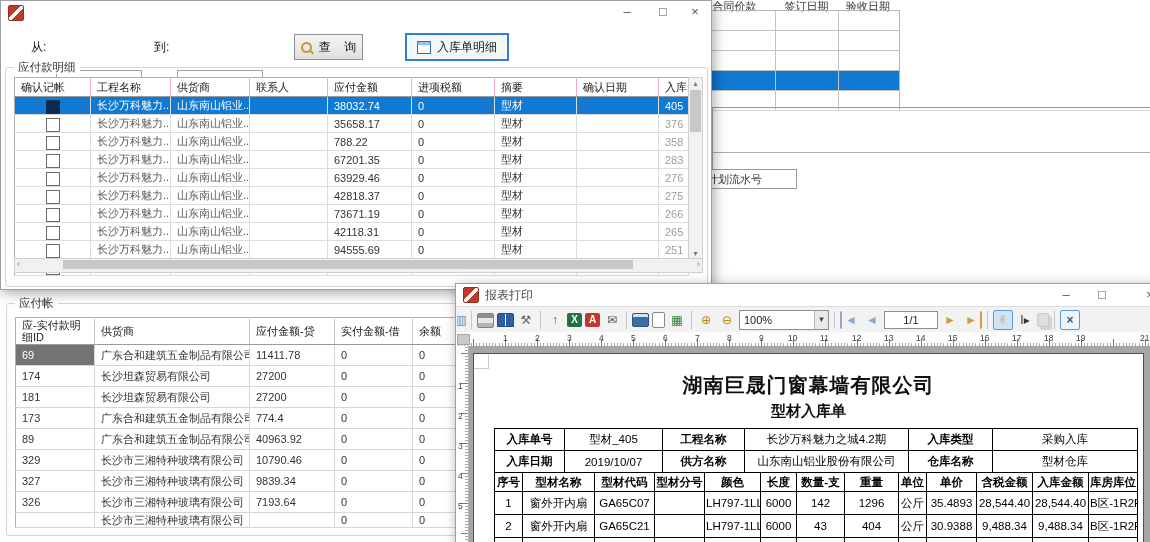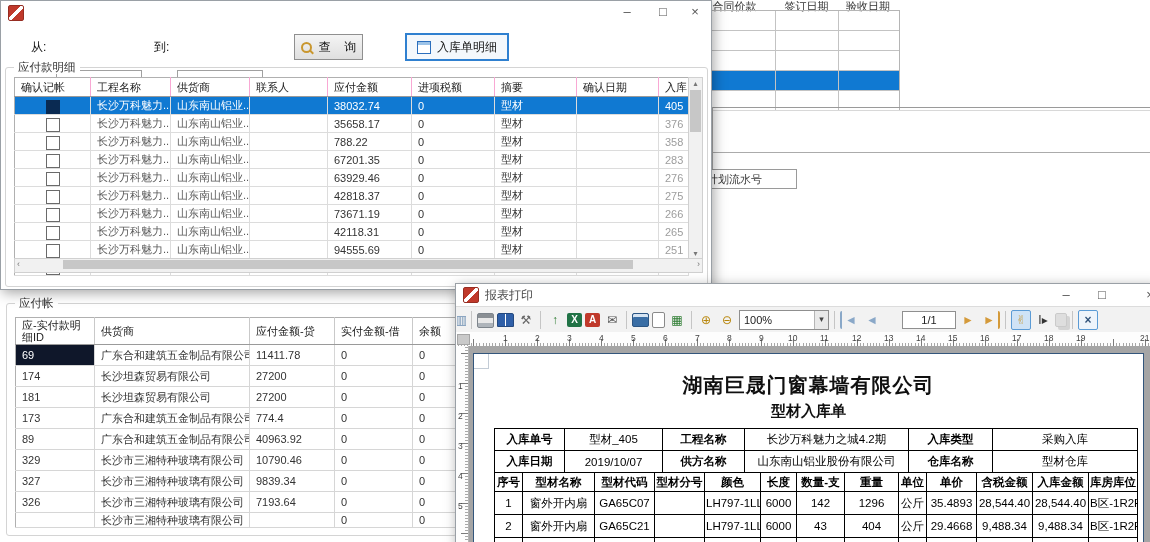--- a/index.html
+++ b/index.html
@@ -25,21 +25,21 @@
   .groupbox{position:absolute;border:1px solid #d4d4d4;border-radius:3px;background:transparent;}
   .gb-label{position:absolute;top:-8px;left:8px;background:#fff;padding:0 4px;font-size:11.5px;color:#333;line-height:14px;}
   
   table.grid{border-collapse:collapse;table-layout:fixed;background:#fff;font-size:11px;}
   table.grid th,table.grid td{padding:0 0 0 6px;text-align:left;overflow:hidden;white-space:nowrap;font-weight:normal;}
   
   .acct-box{left:6px;top:303px;width:449px;height:231px;z-index:2;}
   .acct-table{position:absolute;left:15px;top:317px;width:457px;border:1px solid #b0b0b0;z-index:2;}
   .acct-table th{height:26px;border-right:1px solid #c9c9c9;border-bottom:1px solid #9a9a9a;vertical-align:middle;line-height:12px;}
   .acct-table td{height:20px;border-right:1px solid #d6d6d6;border-bottom:1px solid #d6d6d6;color:#333;}
-  .acct-table td.sel{background:#0f172a;color:#fff;}
+  .acct-table td.sel{background:#737373;color:#fff;}
   .acct-table tr.partial td{height:7px;line-height:14px;padding-top:0;}
   
   .win{position:absolute;background:#fff;border:1px solid #9aa0a6;box-shadow:2px 3px 12px rgba(0,0,0,.35);}
   .titlebar{position:relative;height:24px;display:flex;align-items:center;background:#fff;}
   .appicon{width:14px;height:14px;margin-left:7px;border-radius:2px;background:
     linear-gradient(135deg,#c0392b 42%,#fff 42% 58%,#c0392b 58%);border:1px solid #962d22;flex:none;}
   .wtitle{margin-left:6px;font-size:12px;color:#4a4a4a;white-space:nowrap;overflow:hidden;}
   .wc{position:absolute;top:0;width:32px;height:24px;text-align:center;line-height:22px;font-size:13px;color:#555;cursor:default;}
   
   .win1{left:0;top:0;width:710px;height:288px;z-index:3;}
@@ -88,21 +88,21 @@
   .ic-copy{width:10px;height:12px;background:#cfcfcf;border:1px solid #aaa;box-shadow:3px 3px 0 #bdbdbd;}
   .ic-excel,.ic-pdf{font-size:10px;font-weight:bold;width:15px;height:14px;border-radius:2px;}
   .bar-l{border-left:2px solid #8aa8c8;}
   .bar-r{border-right:2px solid #d49a3a;}
   .active{border:1px solid #5b9bd5;background:#cfe3f6;}
   .disabled{opacity:.55;}
   .boxed{border:1px solid #5b9bd5;background:#eef4fb;font-weight:bold;}
   .zcombo{width:88px;height:18px;background:#fff;border:1px solid #8f8f8f;display:flex;align-items:center;font-size:11px;flex:none;}
   .zcombo .zval{flex:1;padding-left:4px;}
   .zcombo .dd{width:13px;text-align:center;border-left:1px solid #b5b5b5;background:#e9e9e9;font-size:9px;color:#444;height:100%;line-height:17px;}
-  .pbox{width:52px;height:16px;background:#fff;border:1px solid #8f8f8f;text-align:center;font-size:11px;line-height:16px;flex:none;margin-left:18px;}
+  .pbox{width:52px;height:16px;background:#fff;border:1px solid #8f8f8f;text-align:center;font-size:11px;line-height:16px;flex:none;}
   .hruler{position:absolute;left:0;top:48px;right:0;height:14px;background:#fdfdfd;border-bottom:1px solid #b5b5b5;
     background-image:repeating-linear-gradient(to right,#7c7c7c 0 1px,transparent 1px 32px),repeating-linear-gradient(to right,#a8a8a8 0 1px,transparent 1px 3.2px);
     background-size:auto 7px,auto 3px;background-repeat:repeat-x;background-position:17px 100%,17px 100%;}
   .hnum{position:absolute;top:1px;font-size:8.5px;color:#444;}
   .hstart{position:absolute;left:1px;top:2px;width:11px;height:9px;background:#c9c9c9;border:1px solid #a5a5a5;}
   .rwbody{position:absolute;left:0;top:62px;right:0;bottom:0;background:#a5a5a5;}
   .vruler{position:absolute;left:0;top:0;width:12px;height:100%;background:#fdfdfd;border-right:1px solid #b5b5b5;
     background-image:repeating-linear-gradient(to bottom,#7c7c7c 0 1px,transparent 1px 30px),repeating-linear-gradient(to bottom,#a8a8a8 0 1px,transparent 1px 3px);
     background-size:7px auto,3px auto;background-repeat:repeat-y;background-position:100% 7px,100% 7px;}
   .vnum{position:absolute;left:2px;font-size:8.5px;color:#444;}
@@ -609,21 +609,21 @@
               <tr>
                 <td>2</td>
                 <td>窗外开内扇</td>
                 <td>GA65C21</td>
                 <td></td>
                 <td>LH797-1LL</td>
                 <td>6000</td>
                 <td>43</td>
                 <td>404</td>
                 <td>公斤</td>
-                <td>29.4668</td>
+                <td>30.9388</td>
                 <td>9,488.34</td>
                 <td>9,488.34</td>
                 <td>B区-1R2F</td>
               </tr>
               <tr>
                 <td></td>
                 <td></td>
                 <td></td>
                 <td></td>
                 <td></td>

